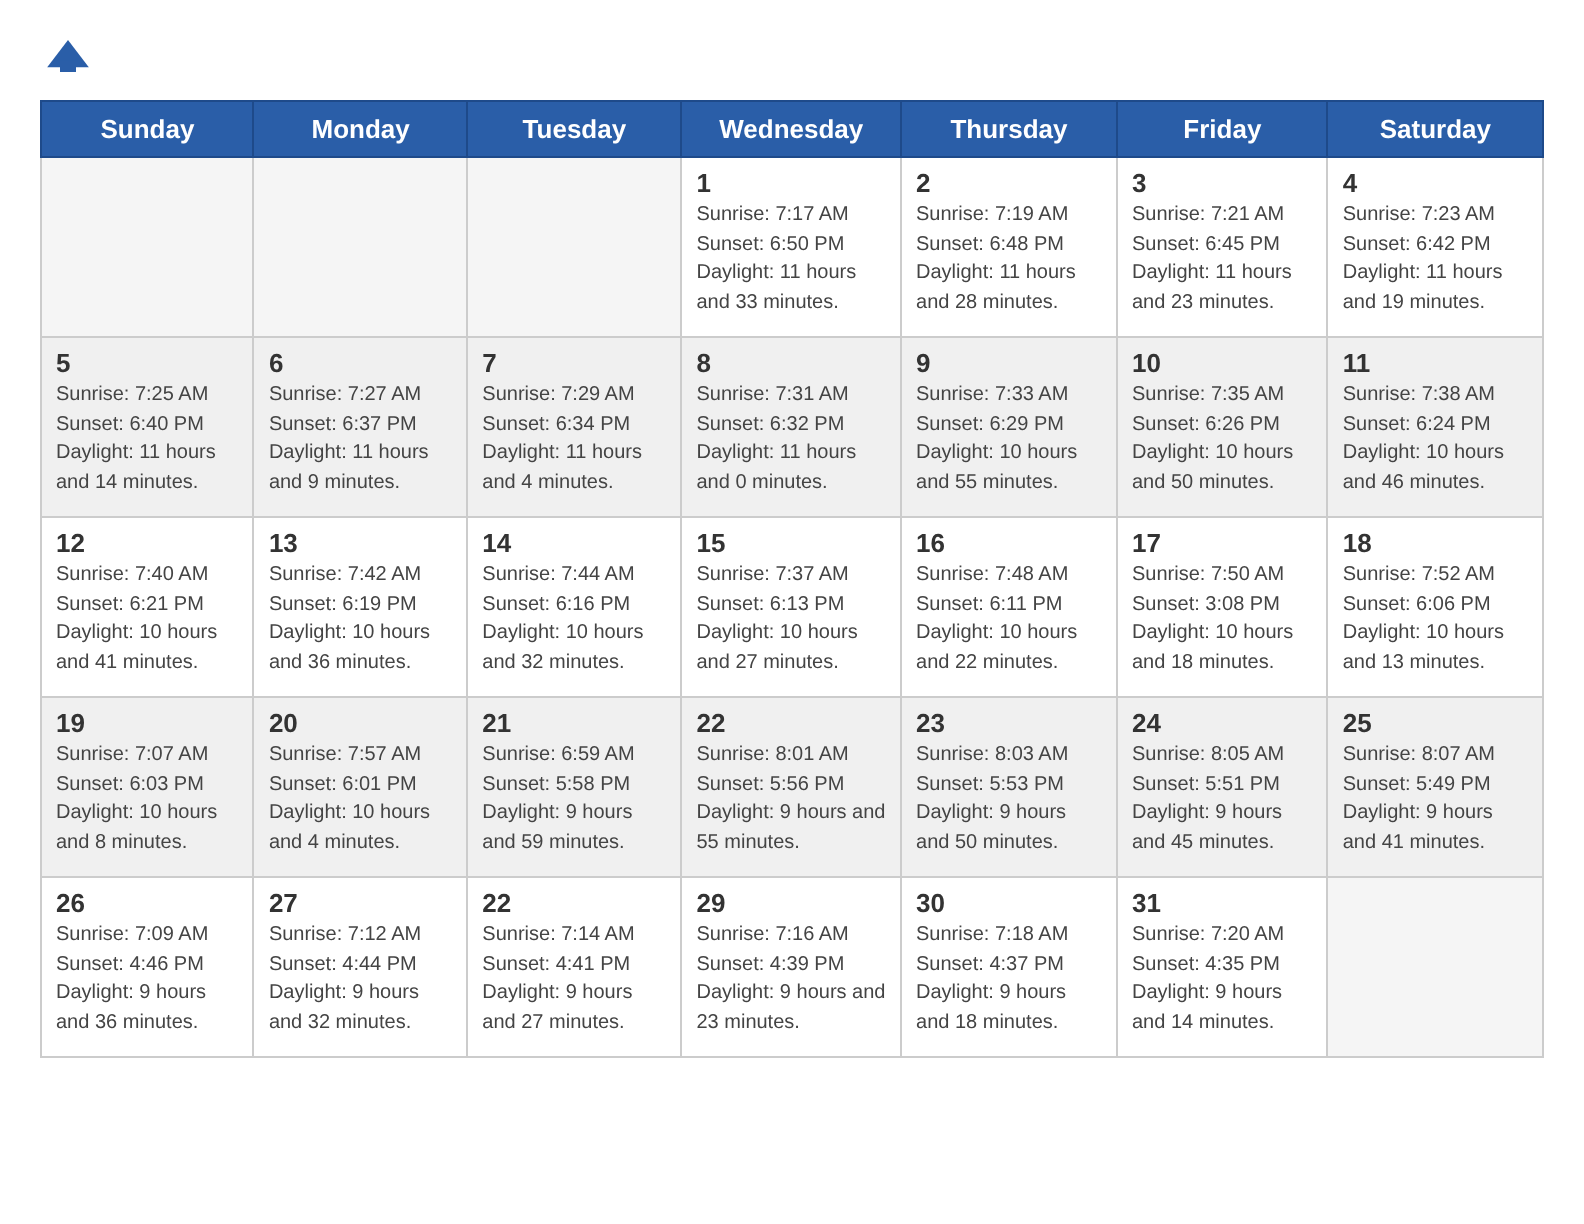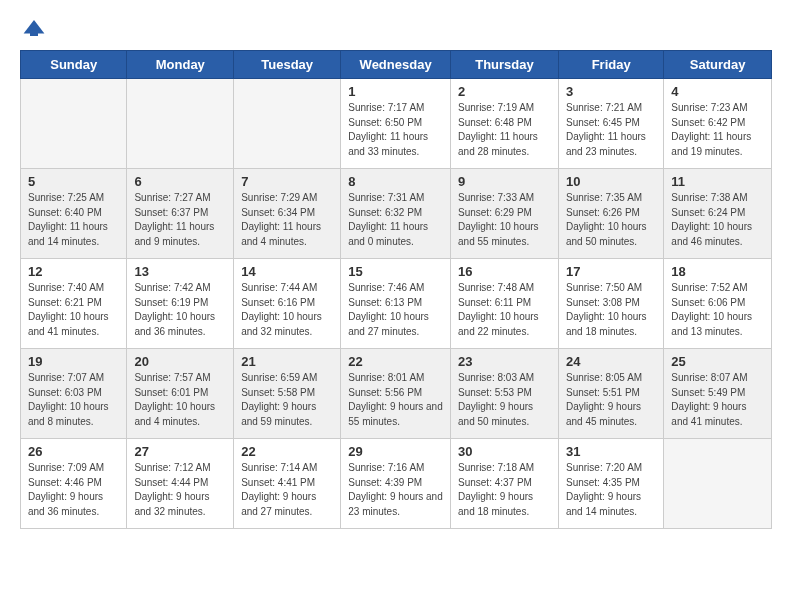--- a/index.html
+++ b/index.html
@@ -233,21 +233,21 @@
           </td>
           <td>
             <span class="day-number">14</span>
             <div class="day-info">Sunrise: 7:44 AM
 Sunset: 6:16 PM
 Daylight: 10 hours
 and 32 minutes.</div>
           </td>
           <td>
             <span class="day-number">15</span>
-            <div class="day-info">Sunrise: 7:46 AM
+            <div class="day-info">Sunrise: 7:37 AM
 Sunset: 6:13 PM
 Daylight: 10 hours
 and 27 minutes.</div>
           </td>
           <td>
             <span class="day-number">16</span>
             <div class="day-info">Sunrise: 7:48 AM
 Sunset: 6:11 PM
 Daylight: 10 hours
 and 22 minutes.</div>

